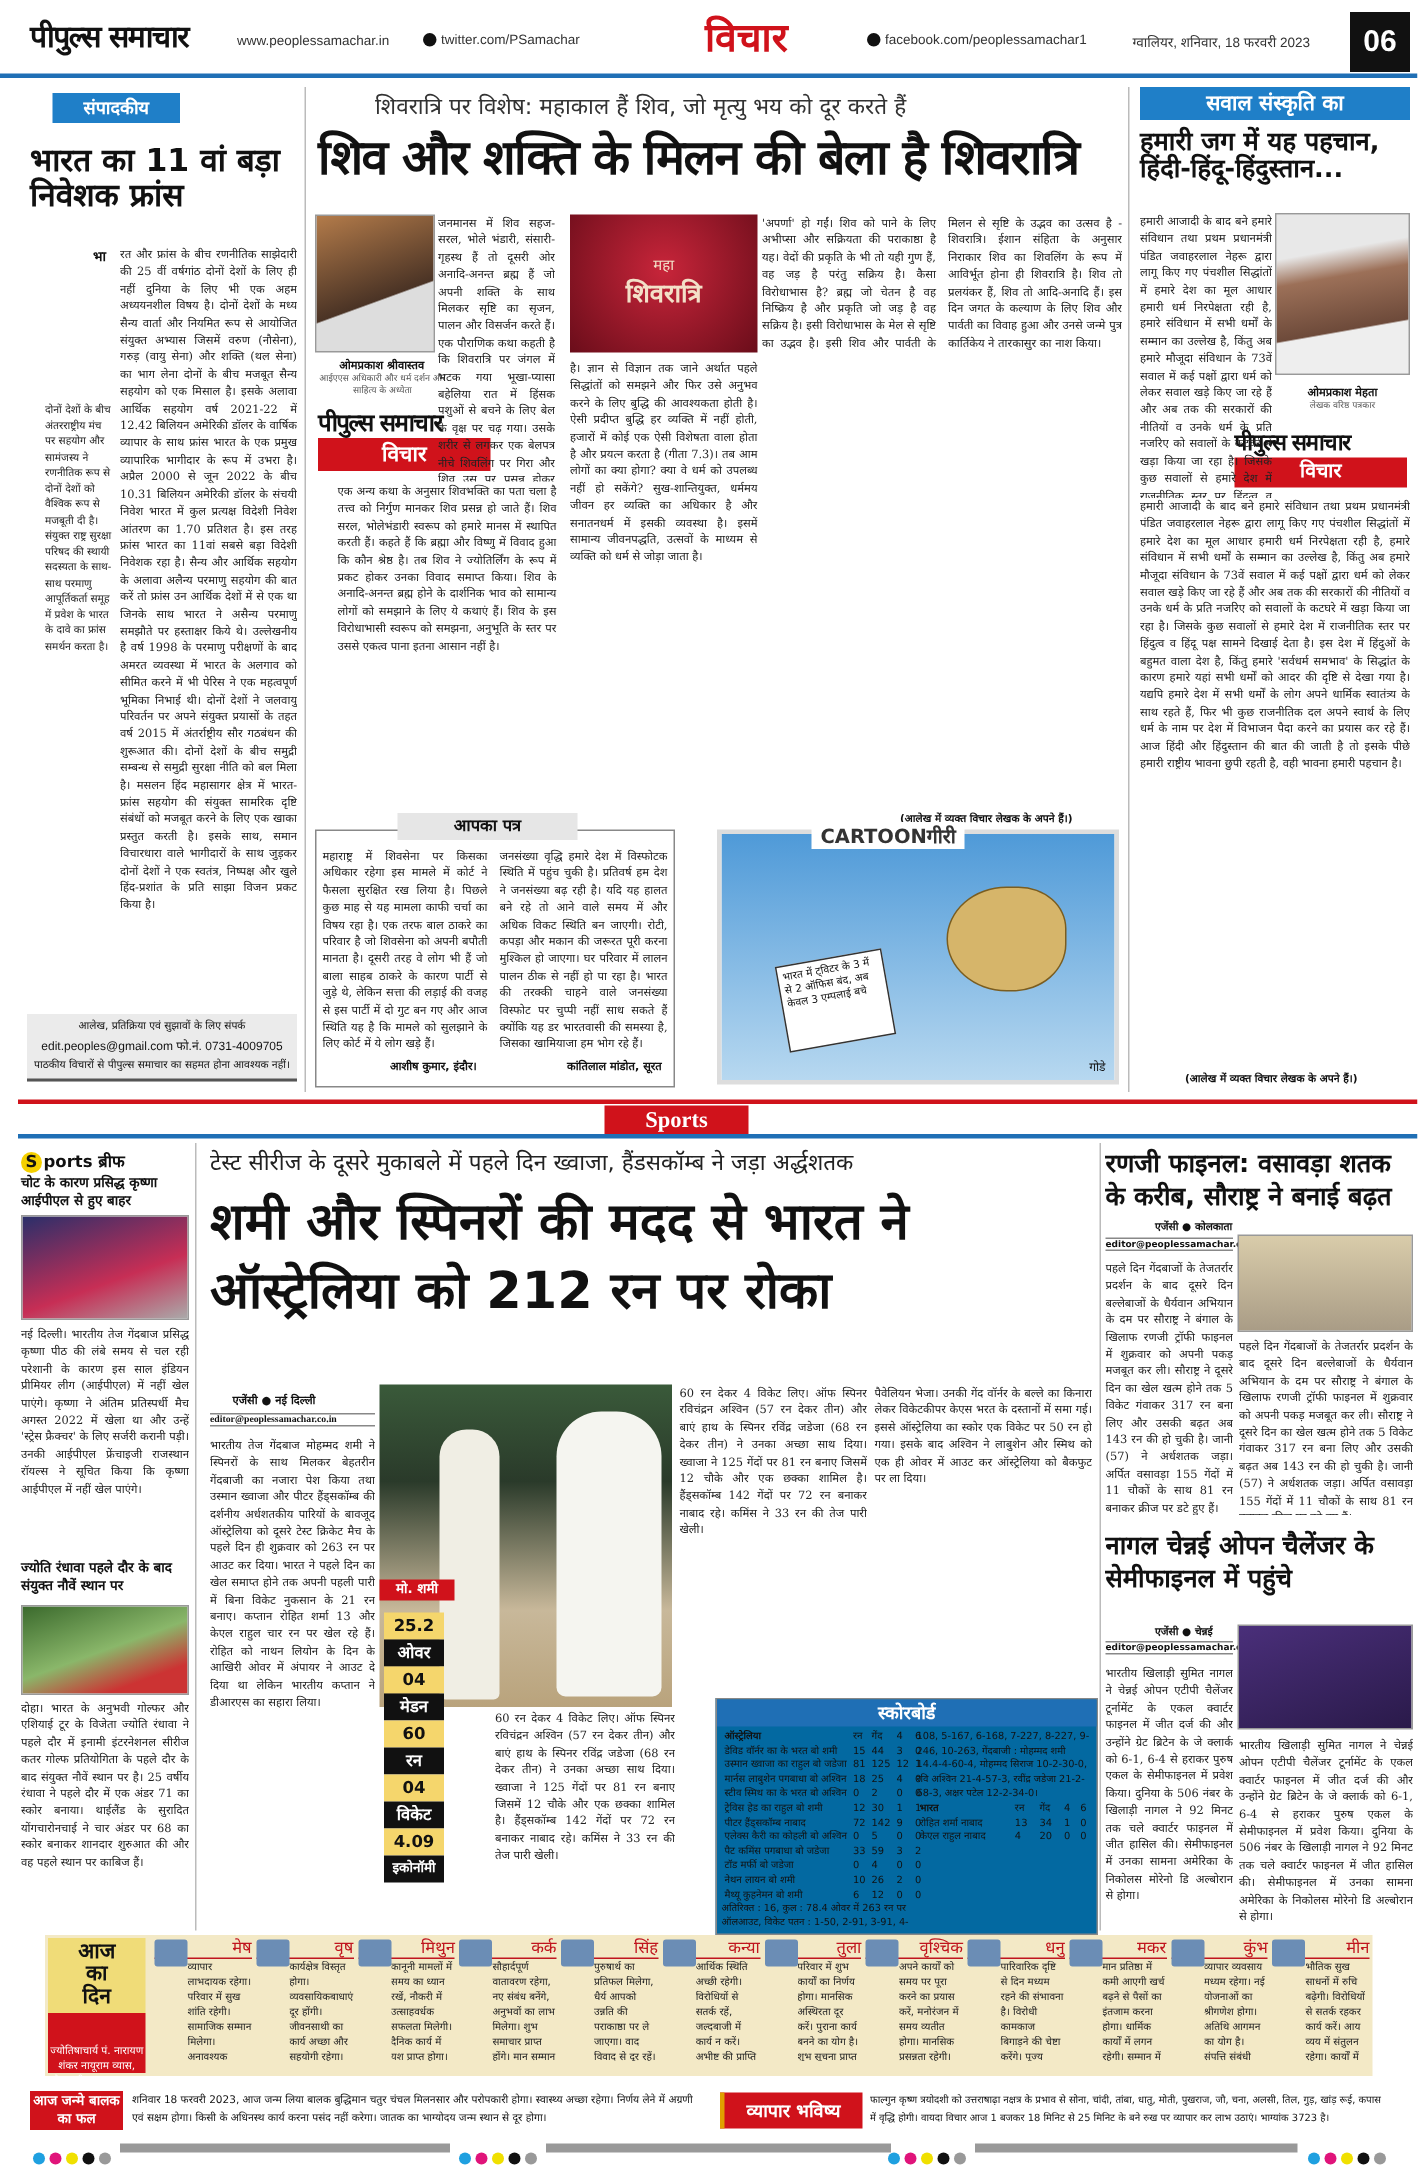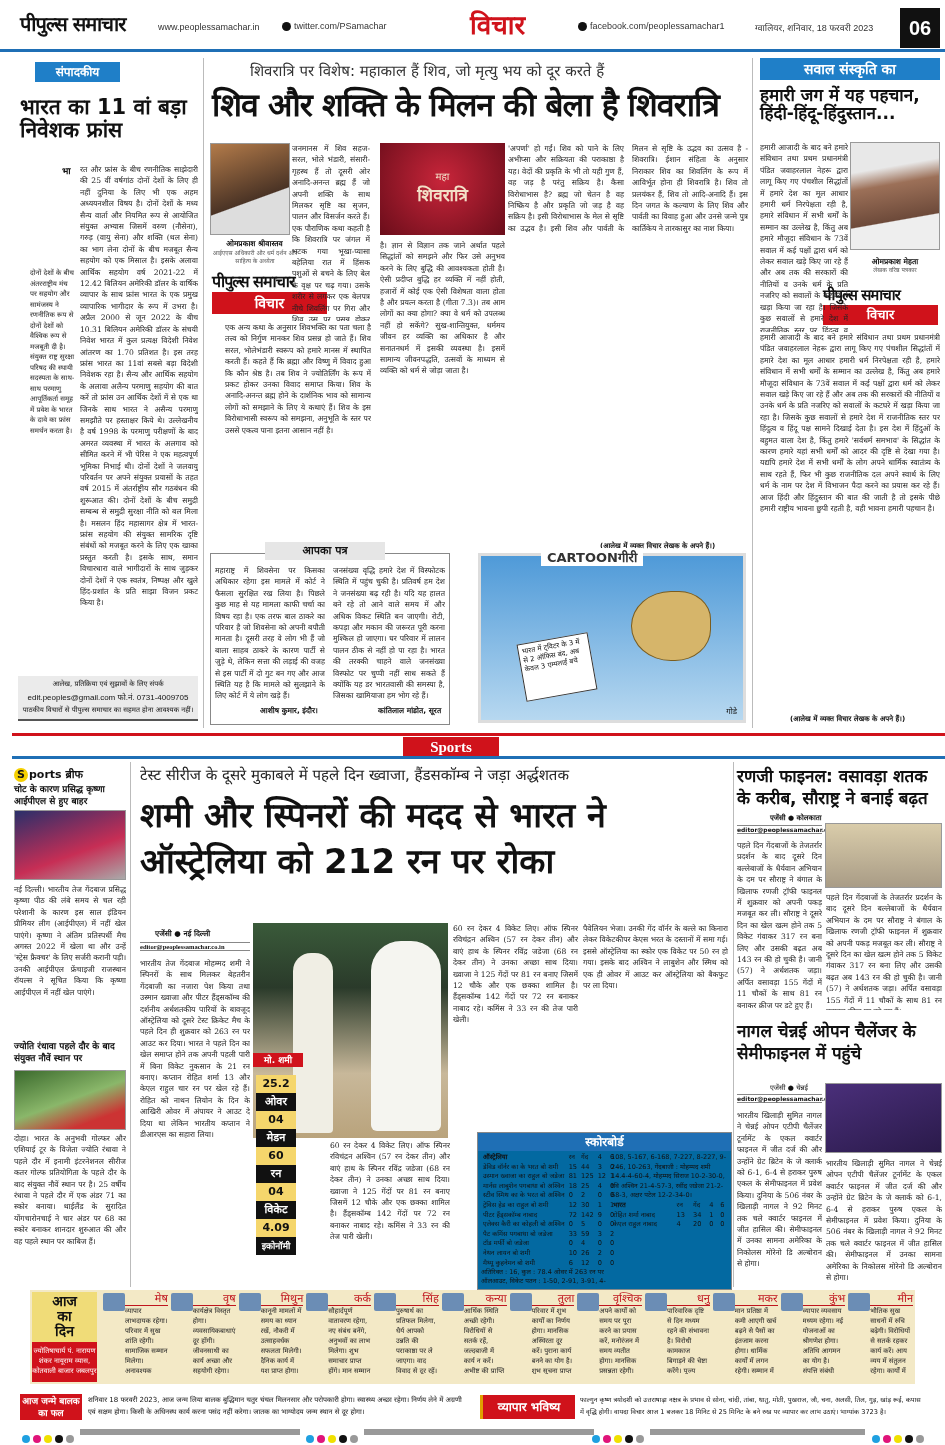--- a/index.html
+++ b/index.html
@@ -258,33 +258,33 @@
 <div class="abs vline" style="left:733px;top:762px;height:525px"></div>
 
 <div class="abs headline" style="left:737px;top:765px;width:205px;font-size:17px;line-height:22px">रणजी फाइनल: वसावड़ा शतक के करीब, सौराष्ट्र ने बनाई बढ़त</div>
 <div class="abs" style="left:770px;top:813px;font-size:7px;font-weight:bold">एजेंसी ● कोलकाता</div>
 <div class="abs" style="left:737px;top:825px;width:85px;font-size:6px;font-weight:bold;border-top:1px solid #888;border-bottom:1px solid #888">editor@peoplessamachar.co.in</div>
 <div class="abs photo" style="left:825px;top:823px;width:117px;height:65px;background:linear-gradient(180deg,#d9ccaa,#a99c86)"></div>
 <div class="abs col-text" style="left:737px;top:840px;width:85px;height:170px">पहले दिन गेंदबाजों के तेजतर्रार प्रदर्शन के बाद दूसरे दिन बल्लेबाजों के धैर्यवान अभियान के दम पर सौराष्ट्र ने बंगाल के खिलाफ रणजी ट्रॉफी फाइनल में शुक्रवार को अपनी पकड़ मजबूत कर ली। सौराष्ट्र ने दूसरे दिन का खेल खत्म होने तक 5 विकेट गंवाकर 317 रन बना लिए और उसकी बढ़त अब 143 रन की हो चुकी है। जानी (57) ने अर्धशतक जड़ा। अर्पित वसावड़ा 155 गेंदों में 11 चौकों के साथ 81 रन बनाकर क्रीज पर डटे हुए हैं।</div>
 <div class="abs col-text" style="left:826px;top:892px;width:116px;height:118px">पहले दिन गेंदबाजों के तेजतर्रार प्रदर्शन के बाद दूसरे दिन बल्लेबाजों के धैर्यवान अभियान के दम पर सौराष्ट्र ने बंगाल के खिलाफ रणजी ट्रॉफी फाइनल में शुक्रवार को अपनी पकड़ मजबूत कर ली। सौराष्ट्र ने दूसरे दिन का खेल खत्म होने तक 5 विकेट गंवाकर 317 रन बना लिए और उसकी बढ़त अब 143 रन की हो चुकी है। जानी (57) ने अर्धशतक जड़ा। अर्पित वसावड़ा 155 गेंदों में 11 चौकों के साथ 81 रन बनाकर क्रीज पर डटे हुए हैं।</div>
 
 <div class="abs headline" style="left:737px;top:1020px;width:205px;font-size:17px;line-height:22px">नागल चेन्नई ओपन चैलेंजर के सेमीफाइनल में पहुंचे</div>
-<div class="abs" style="left:770px;top:1083px;font-size:7px;font-weight:normal">एजेंसी ● चेन्नई</div>
+<div class="abs" style="left:770px;top:1083px;font-size:7px;font-weight:bold">एजेंसी ● चेन्नई</div>
 <div class="abs" style="left:737px;top:1094px;width:85px;font-size:6px;font-weight:bold;border-top:1px solid #888;border-bottom:1px solid #888">editor@peoplessamachar.co.in</div>
 <div class="abs photo" style="left:825px;top:1083px;width:117px;height:70px;background:linear-gradient(160deg,#4a2f7a,#2a1a4a)"></div>
 <div class="abs col-text" style="left:737px;top:1110px;width:85px;height:175px">भारतीय खिलाड़ी सुमित नागल ने चेन्नई ओपन एटीपी चैलेंजर टूर्नामेंट के एकल क्वार्टर फाइनल में जीत दर्ज की और उन्होंने ग्रेट ब्रिटेन के जे क्लार्क को 6-1, 6-4 से हराकर पुरुष एकल के सेमीफाइनल में प्रवेश किया। दुनिया के 506 नंबर के खिलाड़ी नागल ने 92 मिनट तक चले क्वार्टर फाइनल में जीत हासिल की। सेमीफाइनल में उनका सामना अमेरिका के निकोलस मोरेनो डि अल्बोरान से होगा।</div>
 <div class="abs col-text" style="left:826px;top:1158px;width:116px;height:127px">भारतीय खिलाड़ी सुमित नागल ने चेन्नई ओपन एटीपी चैलेंजर टूर्नामेंट के एकल क्वार्टर फाइनल में जीत दर्ज की और उन्होंने ग्रेट ब्रिटेन के जे क्लार्क को 6-1, 6-4 से हराकर पुरुष एकल के सेमीफाइनल में प्रवेश किया। दुनिया के 506 नंबर के खिलाड़ी नागल ने 92 मिनट तक चले क्वार्टर फाइनल में जीत हासिल की। सेमीफाइनल में उनका सामना अमेरिका के निकोलस मोरेनो डि अल्बोरान से होगा।</div>
 
 <div class="abs box-bg" style="left:30px;top:1290px;width:885px;height:94px"></div>
 <div class="abs" style="left:32px;top:1292px;width:65px;height:50px;background:#f0dc78;text-align:center;font-weight:bold;font-size:14px;line-height:15px;padding-top:2px">
   <div>आज</div>
   <div>का</div>
   <div>दिन</div>
 </div>
-<div class="abs red-tag" style="left:32px;top:1342px;width:65px;height:40px;font-size:7px;line-height:10px;font-weight:normal;padding-top:4px">ज्योतिषाचार्य पं. नारायण शंकर नायूराम व्यास, कोतवाली बाजार जबलपुर</div>
+<div class="abs red-tag" style="left:32px;top:1342px;width:65px;height:40px;font-size:7px;line-height:10px;font-weight:normal;padding-top:20px">ज्योतिषाचार्य पं. नारायण शंकर नायूराम व्यास, कोतवाली बाजार जबलपुर</div>
 
 <div class="abs" style="left:103px;top:1293px;width:810px;height:90px;display:grid;grid-template-columns:repeat(12,1fr);column-gap:3px">
   <div class="zodiac-col">
       <div class="zname"><span class="zicon" style="float:left"></span><span>मेष</span></div>
       <div style="font-size:6.8px;line-height:10px;height:68px;overflow:hidden">व्यापार लाभदायक रहेगा। परिवार में सुख शांति रहेगी। सामाजिक सम्मान मिलेगा। अनावश्यक विवादों को टालना हितकर रहेगा। मनोवांछित सफलता प्राप्त होगी।</div>
     </div>
   <div class="zodiac-col">
       <div class="zname"><span class="zicon" style="float:left"></span><span>वृष</span></div>
       <div style="font-size:6.8px;line-height:10px;height:68px;overflow:hidden">कार्यक्षेत्र विस्तृत होगा। व्यवसायिकबाधाएं दूर होंगी। जीवनसाथी का कार्य अच्छा और सहयोगी रहेगा। पारिवारिक कार्यों में रुचि रहेगी।</div>
     </div>

